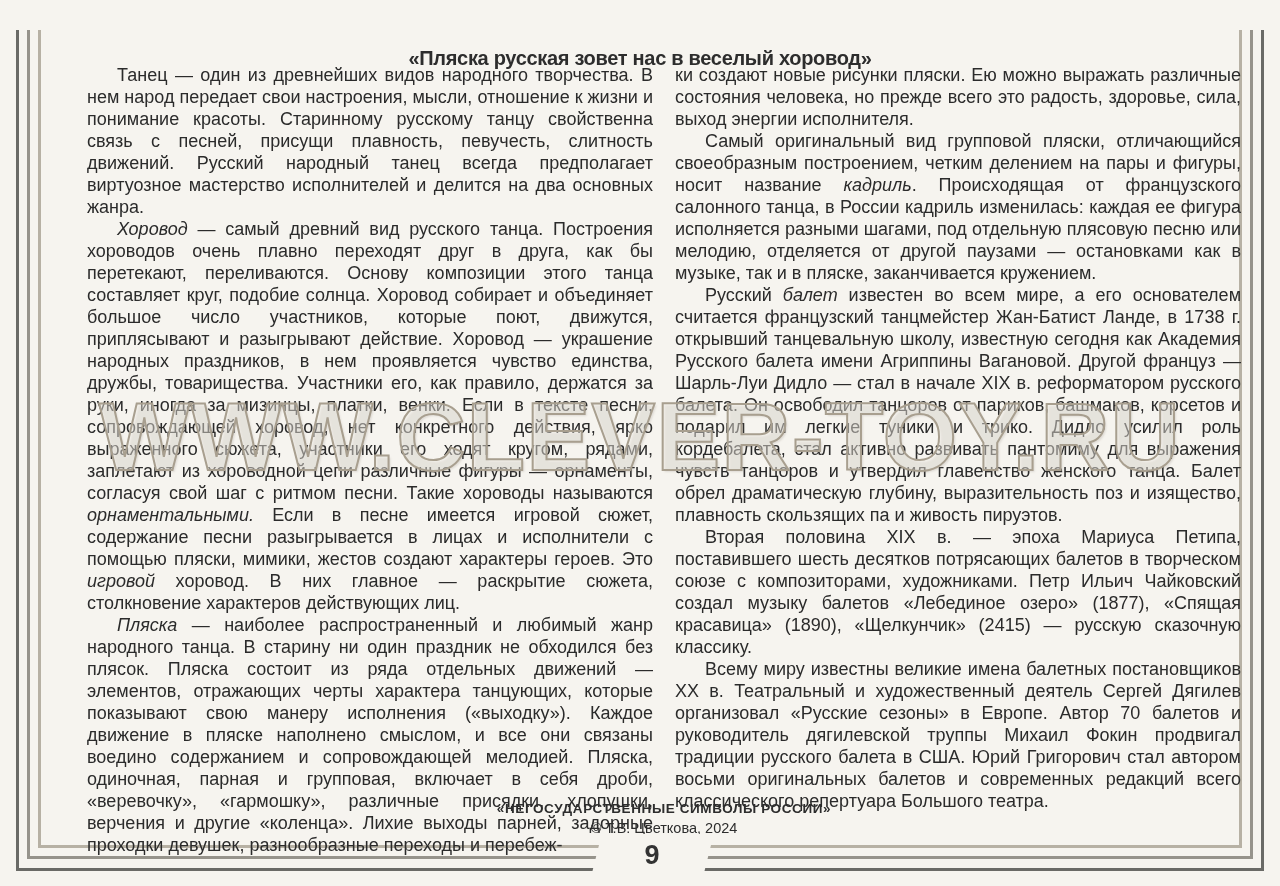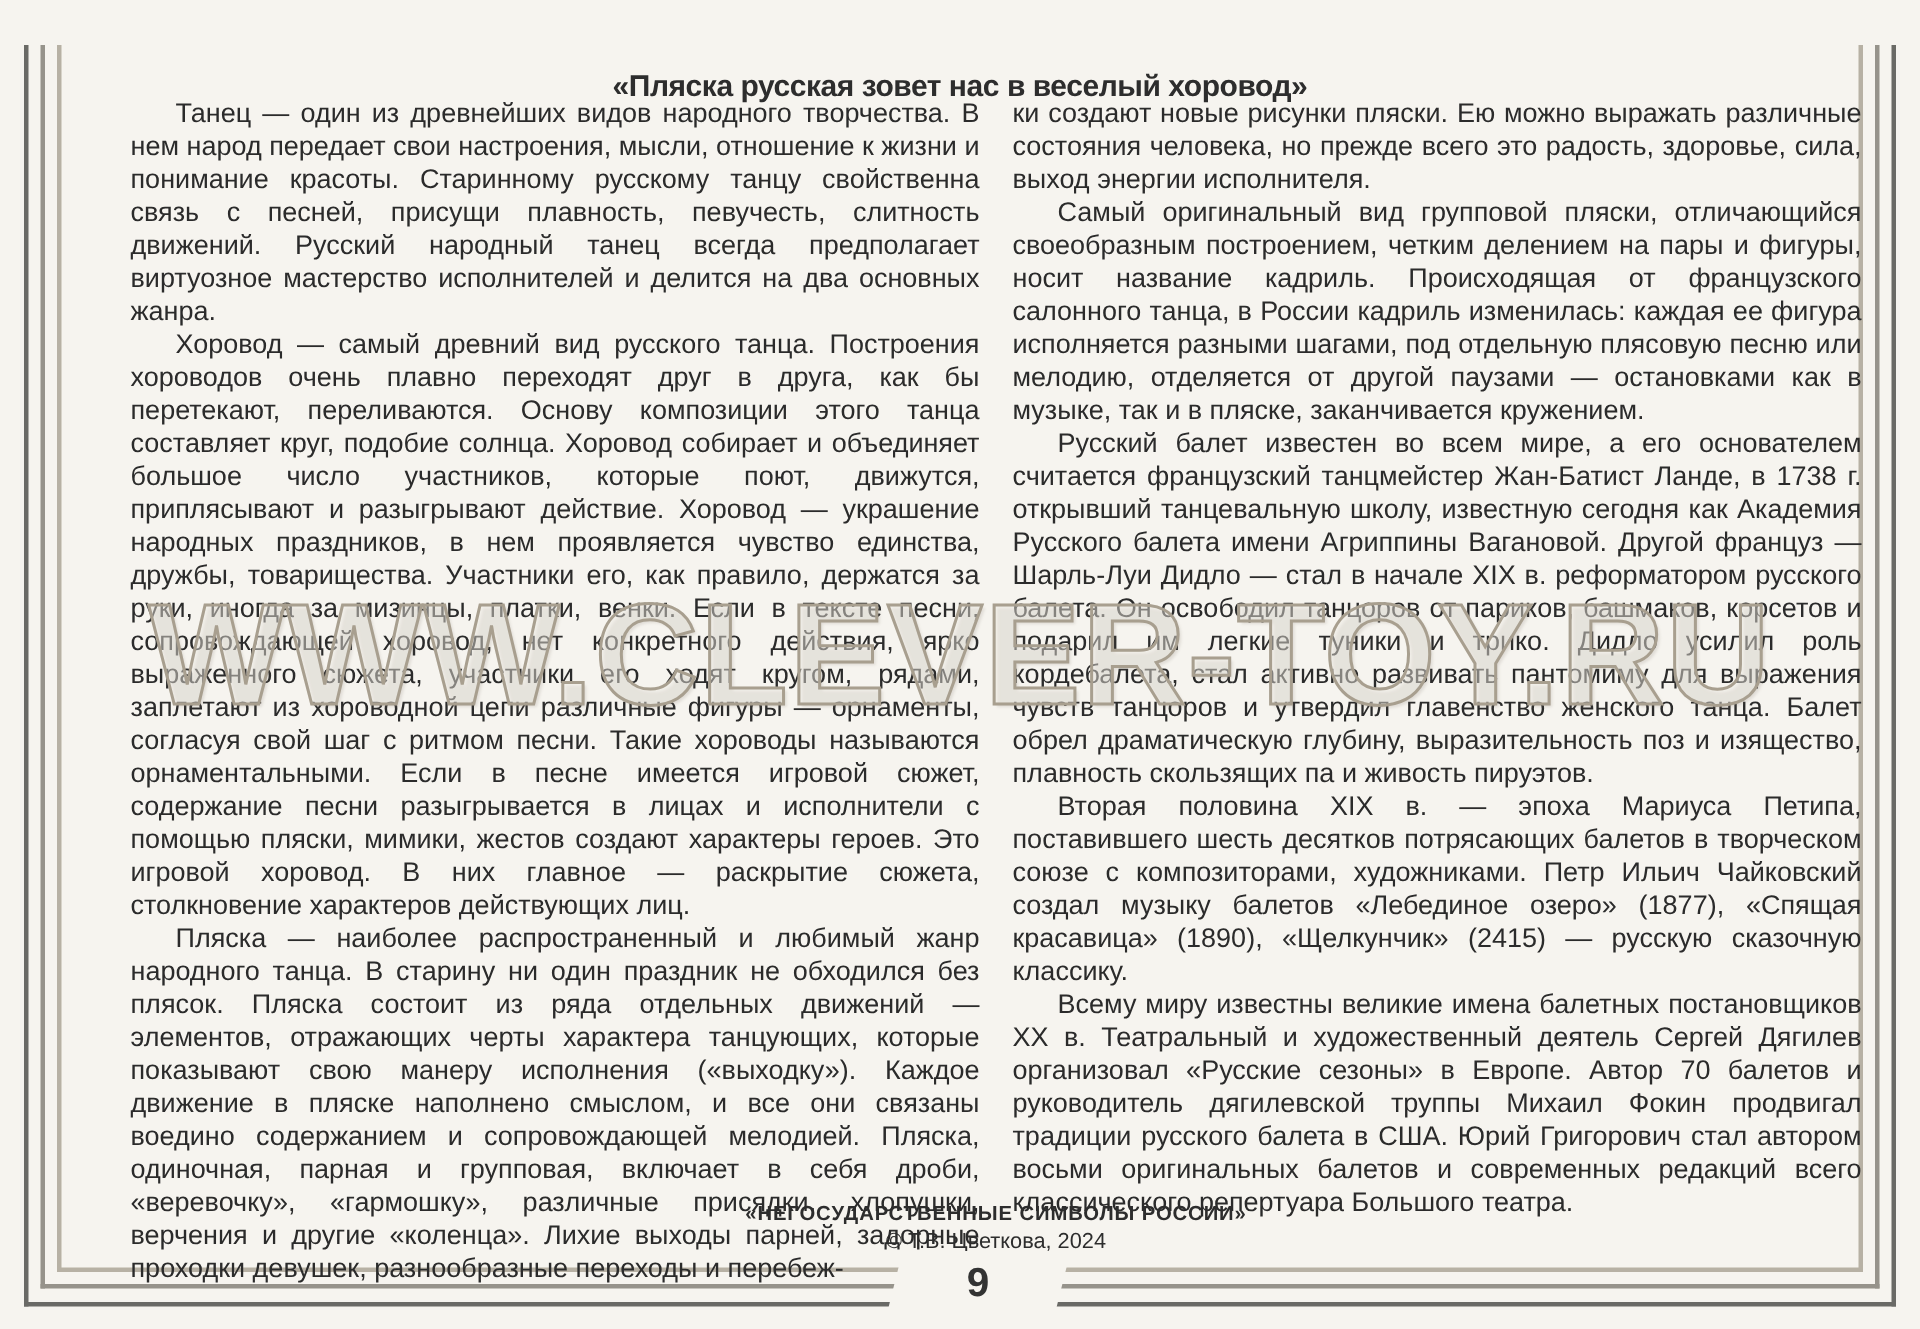--- a/index.html
+++ b/index.html
@@ -29,21 +29,21 @@
   .columns {
     position:absolute; top:64px; left:63px; width:1154px;
     display:flex; gap:22px; z-index:1;margin-left:24px;
   }
   .col {
     width:566px; font-size:18px; line-height:22px;
     text-align:justify; hyphens:auto;
   }
   .col p { margin:0; }
   .col p.indent { text-indent:30px; }
-  .italic { }
+  .italic { font-style:italic; }
 
   .watermark {
     position:absolute; top:382px; left:50%;
     transform:translateX(-50%);
     font-family:Liberation Sans, sans-serif;
     font-weight:bold; font-size:96px; letter-spacing:1px;
     white-space:nowrap; z-index:4; pointer-events:none;
     color: rgba(238, 235, 228, 0.42);
     -webkit-text-stroke: 2px var(--watermark-stroke, rgba(168,160,146,0.55));
     text-shadow: 2px 2px 2px rgba(120,112,98,0.18);

